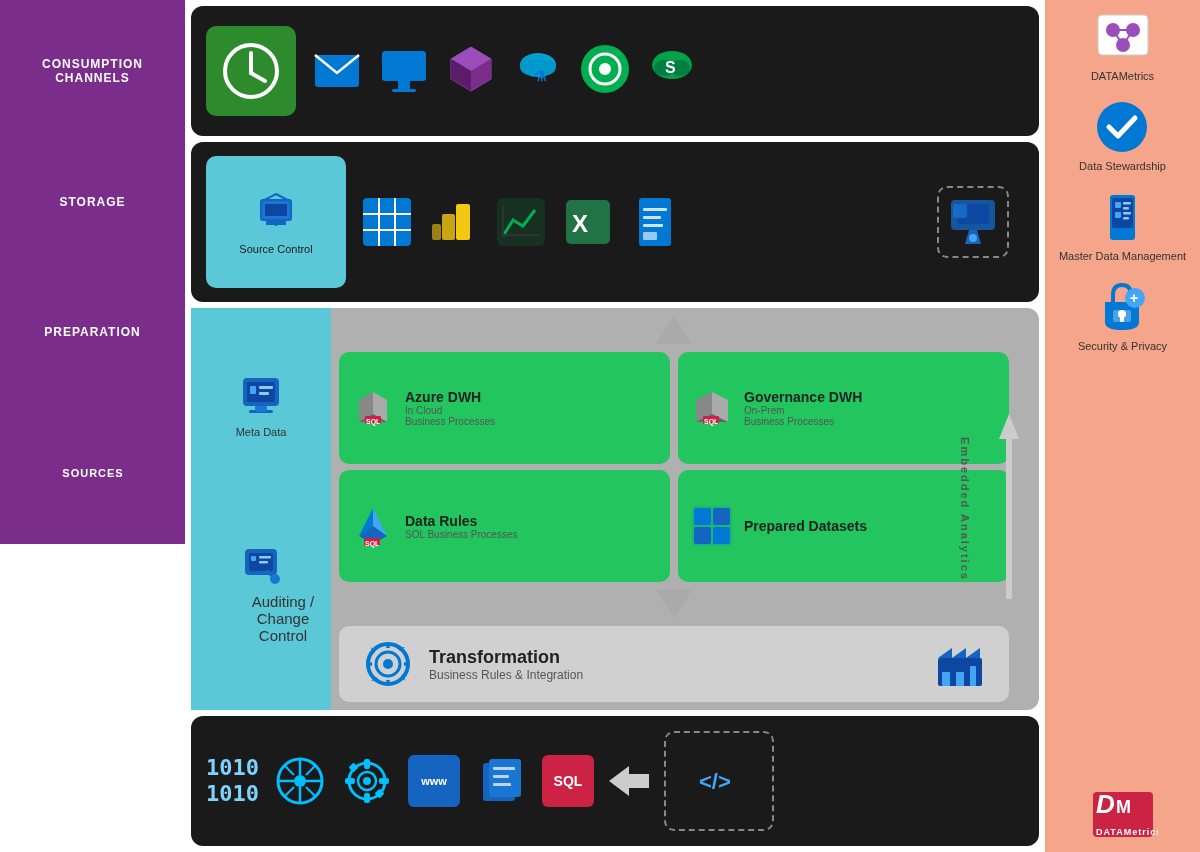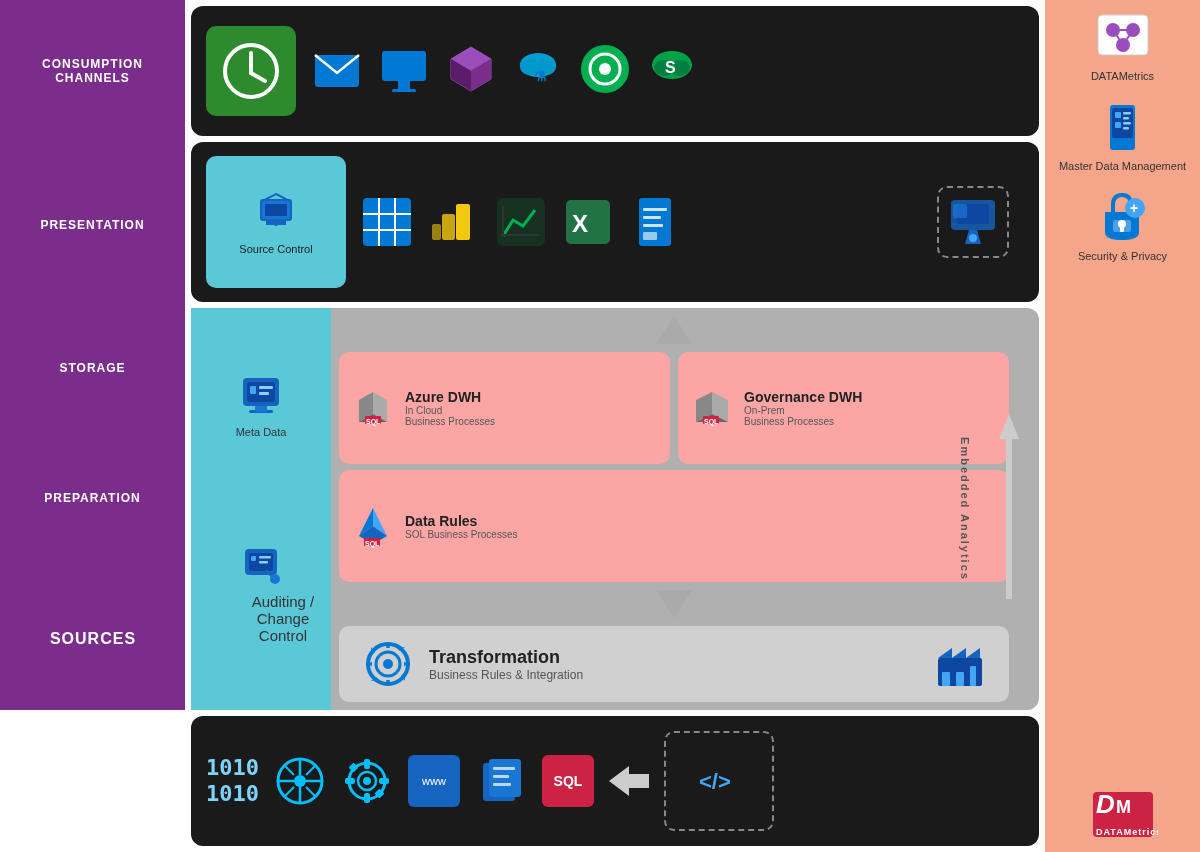--- a/index.html
+++ b/index.html
@@ -110,21 +110,21 @@
     }
 
     .storage-row {
       display: flex;
       gap: 8px;
       flex: 1;
     }
 
     .storage-box {
       flex: 1;
-      background: #fca5a5;
+      background: #22c55e;
       border-radius: 10px;
       display: flex;
       align-items: center;
       padding: 10px 12px;
       gap: 10px;
       position: relative;
     }
 
     .transformation-box {
       background: #d0d0d0;
@@ -201,24 +201,23 @@
       gap: 6px;
     }
   </style>
 </head>
 <body>
 
 <div class="main-container">
 
   <div class="left-labels">
     <div class="left-label lh-consumption" style="font-size:12px; letter-spacing:1px;">CONSUMPTION<br>CHANNELS</div>
-    <div class="left-label lh-presentation" style="font-size:12px;">PRESENTATION</div>
     <div class="left-label lh-storage" style="font-size:12px;">STORAGE</div>
     <div class="left-label lh-preparation" style="font-size:12px;">PREPARATION</div>
-    <div class="left-label lh-sources" style="font-size:16px;padding-left:9px;">SOURCES</div>
+    <div class="left-label lh-sources" style="font-size:11px;padding-left:9px;">SOURCES</div>
   </div>
 
   <div class="center-content">
 
     <div class="row-consumption">
 
       <div style="background:#2D8B2D; border-radius:10px; width:90px; height:90px; display:flex; align-items:center; justify-content:center; flex-shrink:0;">
         <svg width="60" height="60" viewBox="0 0 60 60">
             <circle cx="30" cy="30" r="26" fill="none" stroke="white" stroke-width="4"></circle>
             <line x1="30" y1="12" x2="30" y2="32" stroke="white" stroke-width="4" stroke-linecap="round"></line>
@@ -413,20 +412,32 @@
               <path d="M8 32 L22 40 L36 32 L22 22 Z" fill="#1565C0"></path>
               <rect x="13" y="34" width="16" height="8" rx="1" fill="#CC2244"></rect>
               <text x="14" y="42" font-size="7" fill="white" font-weight="bold">SQL</text>
             </svg>
             <div>
               <div class="box-title">Data Rules</div>
               <div class="box-subtitle">SOL Business Processes</div>
             </div>
           </div>
 
+          <div class="storage-box">
+            <svg width="44" height="44" viewBox="0 0 44 44" style="flex-shrink:0;">
+              <rect x="2" y="2" width="40" height="40" rx="4" fill="#0078D4" opacity="0.2"></rect>
+              <rect x="4" y="4" width="17" height="17" rx="2" fill="#0078D4"></rect>
+              <rect x="23" y="4" width="17" height="17" rx="2" fill="#1565C0"></rect>
+              <rect x="4" y="23" width="17" height="17" rx="2" fill="#1565C0"></rect>
+              <rect x="23" y="23" width="17" height="17" rx="2" fill="#0078D4"></rect>
+            </svg>
+            <div>
+              <div class="box-title">Prepared Datasets</div>
+            </div>
+          </div>
         </div>
 
         <div style="display:flex; justify-content:center; margin: 2px 0;">
           <div style="width:0; height:0; border-left:18px solid transparent; border-right:18px solid transparent; border-top:28px solid #aaa;"></div>
         </div>
 
         <div class="transformation-box">
           <svg width="52" height="52" viewBox="0 0 52 52" style="flex-shrink:0;">
             <circle cx="26" cy="26" r="20" fill="none" stroke="#0078D4" stroke-width="4"></circle>
             <circle cx="26" cy="26" r="12" fill="none" stroke="#0078D4" stroke-width="3"></circle>
@@ -490,21 +501,21 @@
         <circle cx="26" cy="26" r="4" fill="#00BFFF"></circle>
         <rect x="23" y="4" width="6" height="10" rx="2" fill="#00BFFF"></rect>
         <rect x="23" y="38" width="6" height="10" rx="2" fill="#00BFFF"></rect>
         <rect x="4" y="23" width="10" height="6" rx="2" fill="#00BFFF"></rect>
         <rect x="38" y="23" width="10" height="6" rx="2" fill="#00BFFF"></rect>
         <rect x="9" y="9" width="7" height="7" rx="1" fill="#00BFFF" transform="rotate(45 12.5 12.5)"></rect>
         <rect x="35" y="35" width="7" height="7" rx="1" fill="#00BFFF" transform="rotate(45 38.5 38.5)"></rect>
       </svg>
 
       <div style="background:#1565C0; border-radius:6px; width:52px; height:52px; display:flex; align-items:center; justify-content:center;">
-        <span style="color:white; font-size:11px; font-weight:normal;">www</span>
+        <span style="color:white; font-size:11px; font-weight:bold;">www</span>
       </div>
 
       <svg width="52" height="52" viewBox="0 0 52 52">
         <rect x="8" y="8" width="32" height="38" rx="3" fill="#1565C0"></rect>
         <rect x="14" y="4" width="32" height="38" rx="3" fill="#1976D2"></rect>
         <rect x="18" y="12" width="22" height="3" rx="1" fill="white" opacity="0.7"></rect>
         <rect x="18" y="20" width="16" height="3" rx="1" fill="white" opacity="0.7"></rect>
         <rect x="18" y="28" width="18" height="3" rx="1" fill="white" opacity="0.7"></rect>
       </svg>
 
@@ -534,20 +545,28 @@
         <circle cx="20" cy="20" r="7" fill="#9B4DBB"></circle>
         <circle cx="40" cy="20" r="7" fill="#9B4DBB"></circle>
         <circle cx="30" cy="35" r="7" fill="#9B4DBB"></circle>
         <line x1="20" y1="20" x2="40" y2="20" stroke="#9B4DBB" stroke-width="2"></line>
         <line x1="20" y1="20" x2="30" y2="35" stroke="#9B4DBB" stroke-width="2"></line>
         <line x1="40" y1="20" x2="30" y2="35" stroke="#9B4DBB" stroke-width="2"></line>
       </svg>
       <span class="governance-item-label">DATAMetrics</span>
     </div>
 
+    <div class="governance-item">
+      <svg width="55" height="55" viewBox="0 0 55 55">
+        <circle cx="27" cy="27" r="25" fill="#0078D4"></circle>
+        <polyline points="14,27 23,36 40,18" fill="none" stroke="white" stroke-width="5" stroke-linecap="round" stroke-linejoin="round"></polyline>
+      </svg>
+      <span class="governance-item-label">Data
+Stewardship</span>
+    </div>
 
     <div class="governance-item">
       <svg width="55" height="55" viewBox="0 0 55 55">
         <rect x="15" y="5" width="25" height="45" rx="3" fill="#0078D4"></rect>
         <rect x="17" y="8" width="21" height="30" rx="2" fill="#0D47A1"></rect>
         <rect x="20" y="12" width="6" height="6" rx="1" fill="#42A5F5"></rect>
         <rect x="20" y="22" width="6" height="6" rx="1" fill="#42A5F5"></rect>
         <rect x="28" y="12" width="8" height="2.5" rx="1" fill="#90CAF9"></rect>
         <rect x="28" y="17" width="6" height="2.5" rx="1" fill="#90CAF9"></rect>
         <rect x="28" y="22" width="8" height="2.5" rx="1" fill="#90CAF9"></rect>

